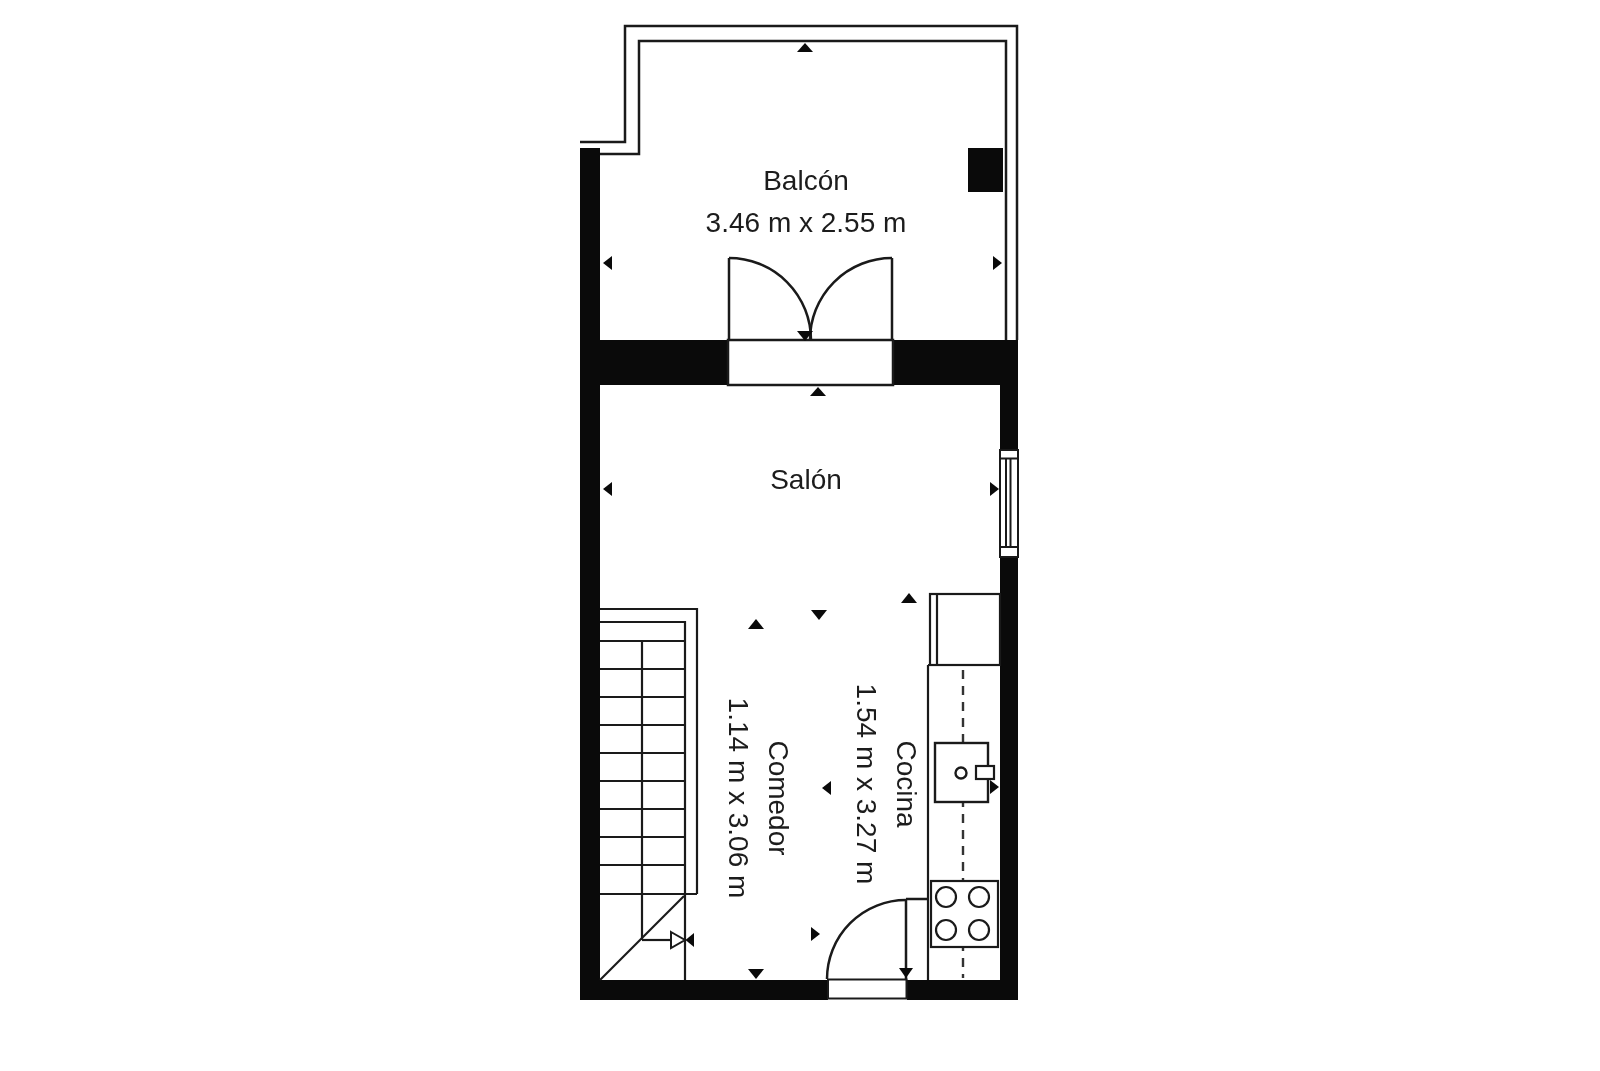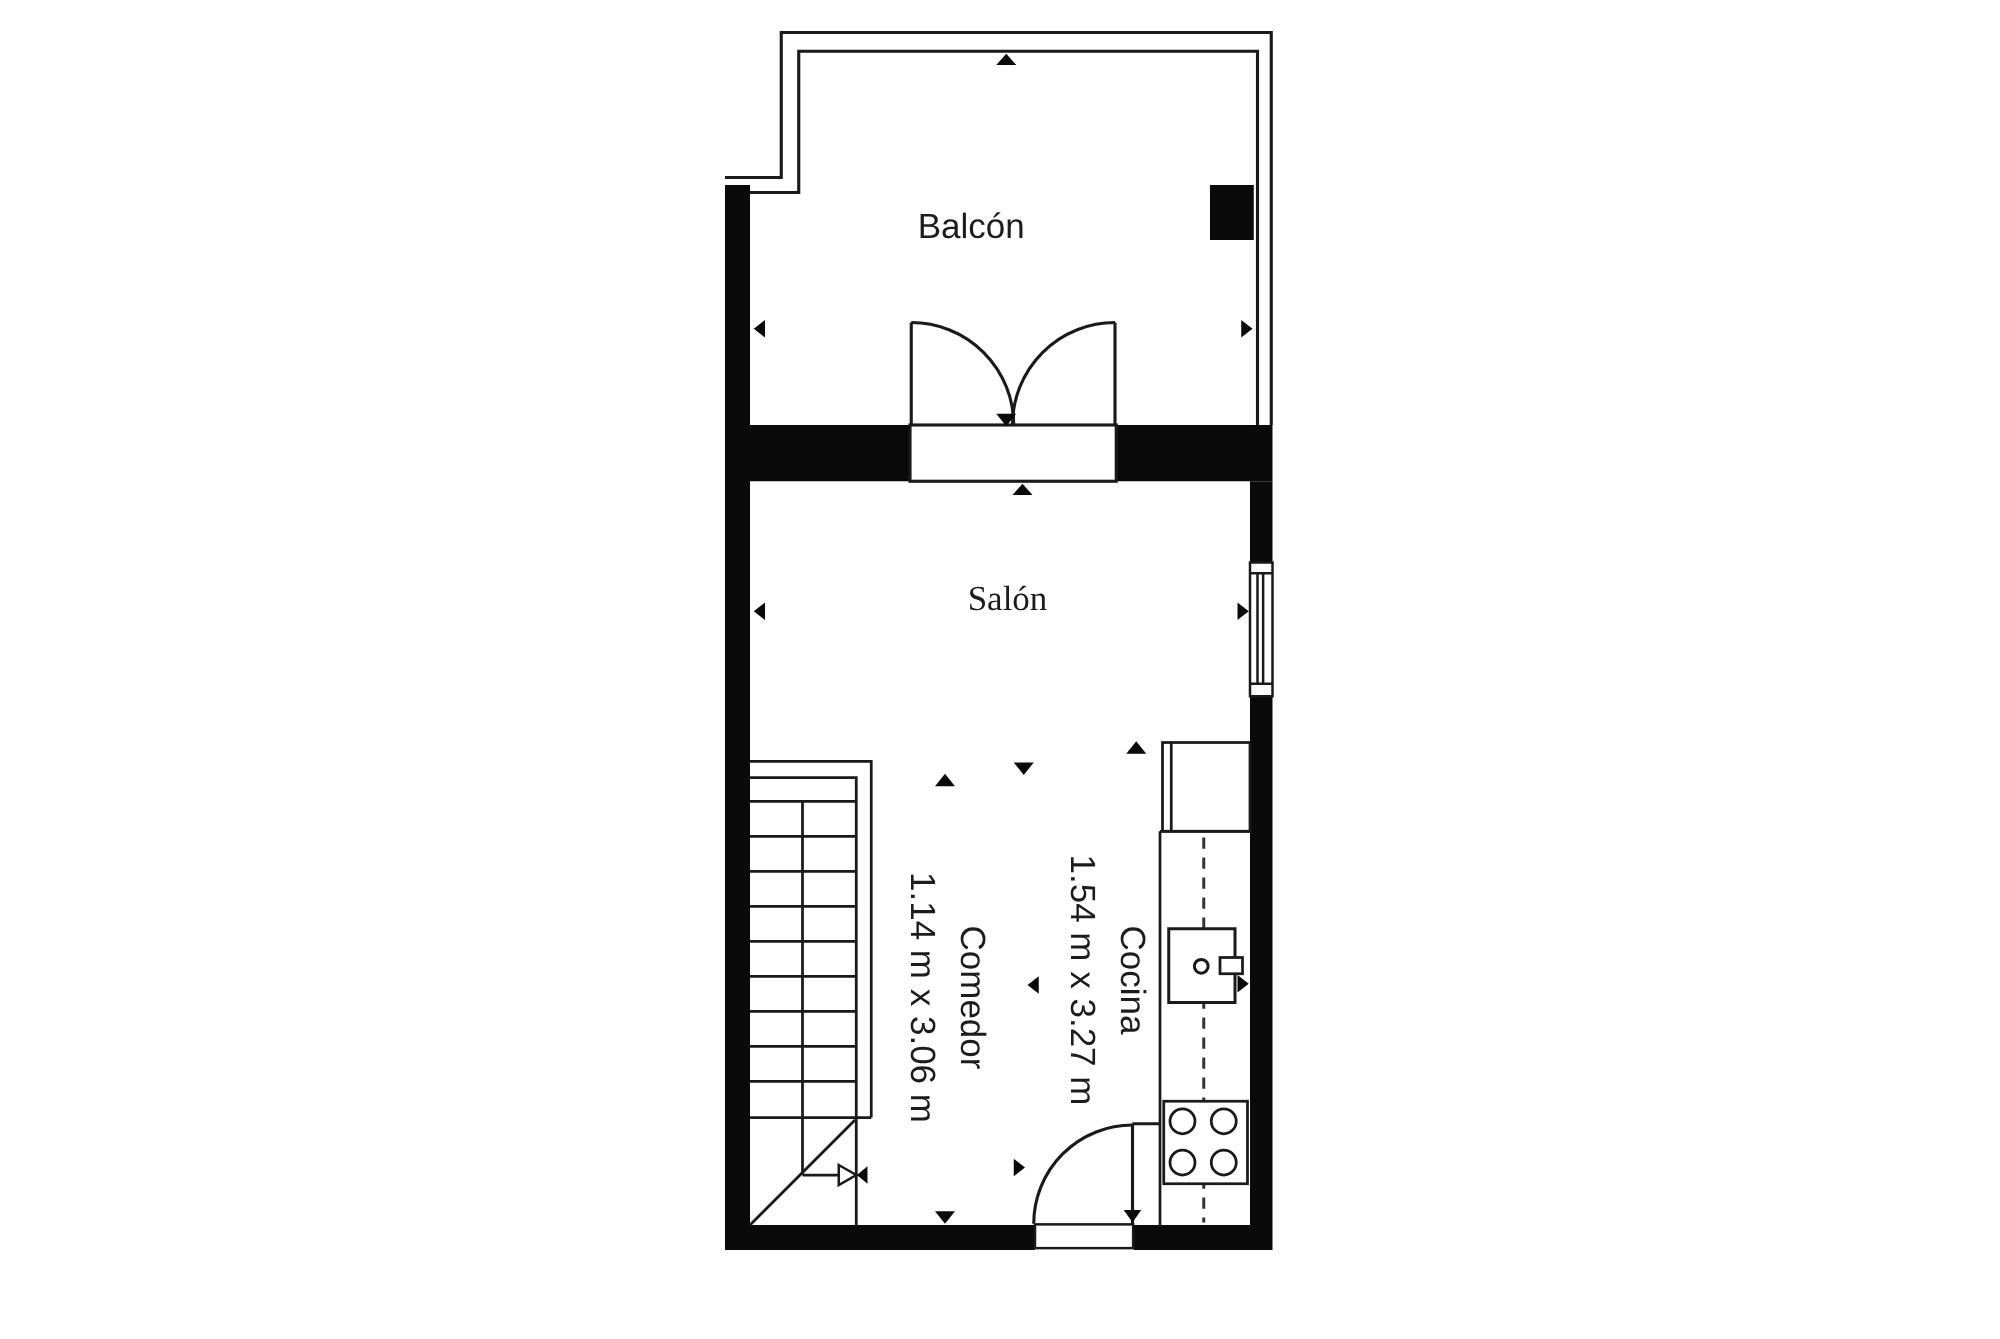--- a/index.html
+++ b/index.html
@@ -29,21 +29,21 @@
     width: 400px;
     text-align: center;
     color: #1c1c1c;
     font-size: 28px;
     pointer-events: none;
   }
   .room-label .line {
     display: block;
   }
   .h-label .line { line-height: 42px; }
-  .h-label.salon .line { line-height: 38px; font-family: Liberation Serif, serif; }
+  .h-label.salon .line { line-height: 38px; }
   .v-label {
     height: 80px;
     transform: rotate(90deg);
     transform-origin: center center;
   }
   .v-label .line { line-height: 40px; }
 </style>
 </head>
 <body>
 
@@ -125,22 +125,23 @@
       <polygon points="901,603 917,603 909,593"></polygon>
       <polygon points="831,781 831,795 822,788"></polygon>
       <polygon points="990,780 990,794 999,787"></polygon>
       <polygon points="694,933 694,947 685.5,940"></polygon>
       <polygon points="748,969 764,969 756,979"></polygon>
       <polygon points="811,927 811,941 820,934"></polygon>
       <polygon points="899,968 913,968 906,978"></polygon>
     </g>
   </svg>
 
-  <div class="room-label h-label" style="left:577px; top:160px;">
+  <div class="room-label h-label" style="left:606px; top:160px;">
     <span class="line">Balcón</span>
+    <span class="line">3.46 m x 2.55 m</span>
   </div>
 
   <div class="room-label h-label salon" style="left:606px; top:461px;">
     <span class="line">Salón</span>
   </div>
 
   <div class="room-label v-label" style="left:558px; top:758px;">
     <span class="line">Comedor</span>
     <span class="line">1.14 m x 3.06 m</span>
   </div>

